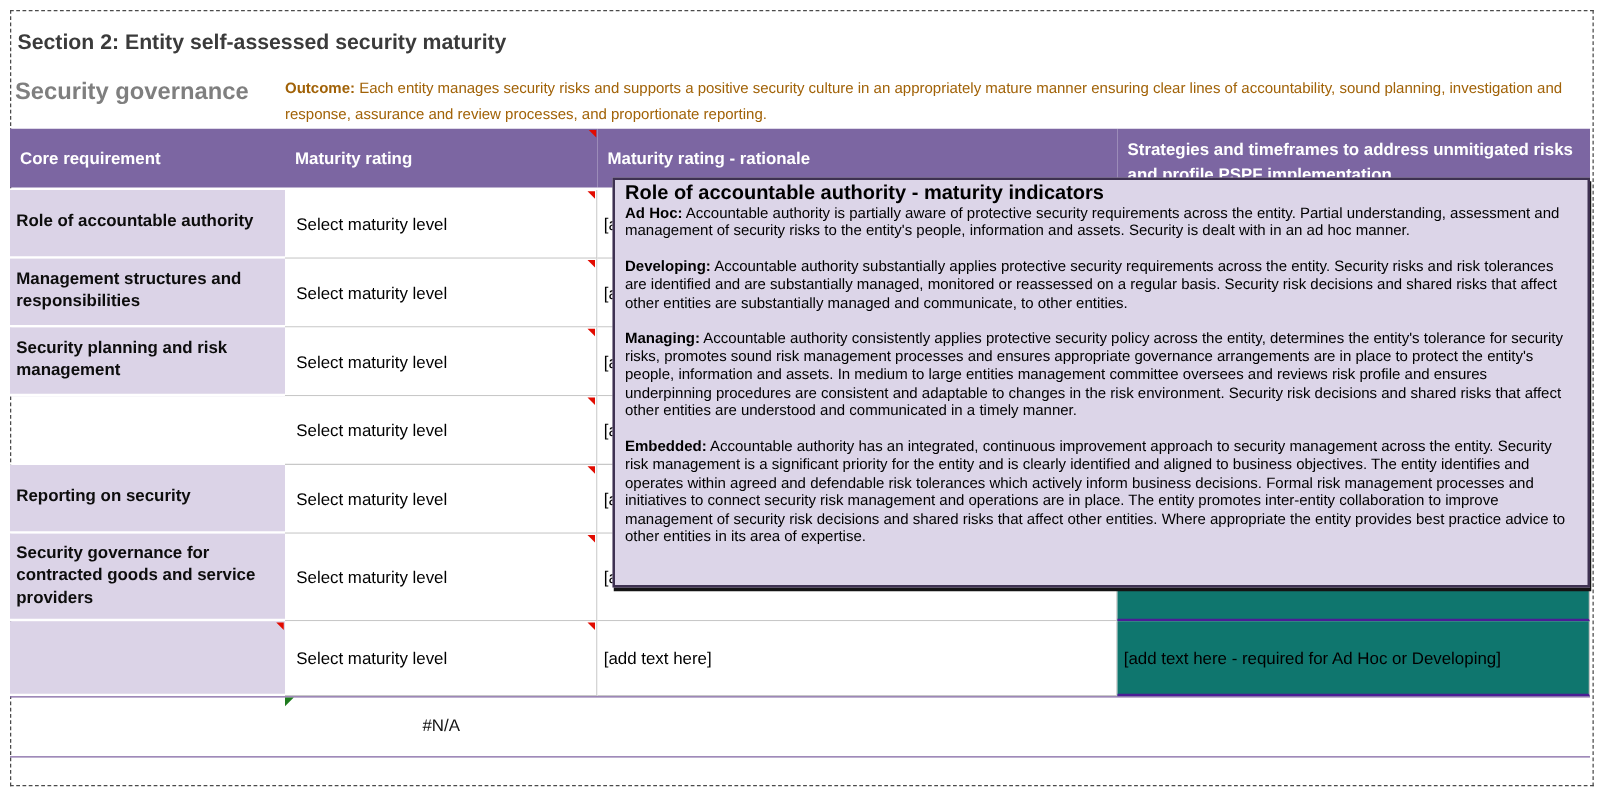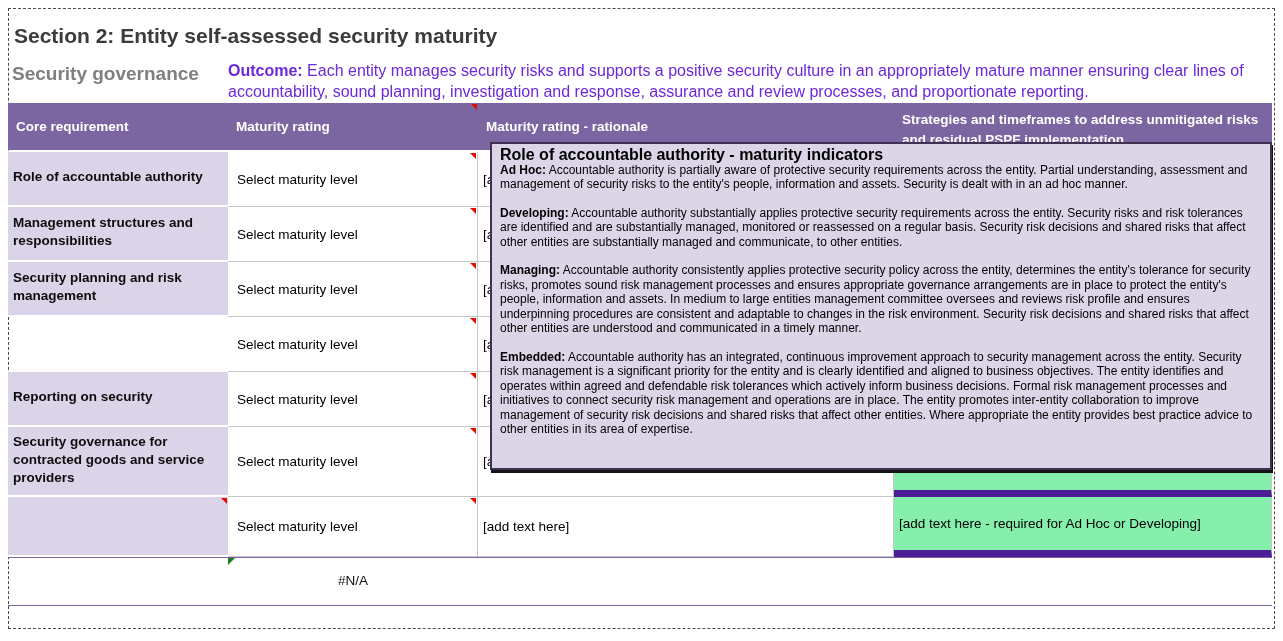--- a/index.html
+++ b/index.html
@@ -2,44 +2,44 @@
 <html><head>
 <meta charset="utf-8">
 <style>
   * { margin:0; padding:0; box-sizing:border-box; }
   html,body { background:#fff; }
   body { font-family:"Liberation Sans", sans-serif; color:#000; }
   .sheet { position:relative; width:1283px; height:641px; background:#ffffff; overflow:hidden; }
   .page-border { position:absolute; left:8px; top:8px; width:1267px; height:621px;
                  border:1px dashed #4a4a4a; pointer-events:none; }
 
-  .page-title { position:absolute; left:14px; top:24px; font-size:21px; font-weight:bold; color:#3b3b3b; }
+  .page-title { position:absolute; left:14px; top:24px; font-size:17px; font-weight:bold; color:#3b3b3b; }
 
   .intro-label { position:absolute; left:12px; top:63px; font-size:19px; font-weight:bold; color:#7f7f7f; }
-  .intro-outcome { position:absolute; left:228px; top:60px; width:1042px; font-size:16px; line-height:21px; color:#6d28d9; }
+  .intro-outcome { position:absolute; left:228px; top:60px; width:1042px; font-size:12px; line-height:21px; color:#a16207; }
 
   
   .hdr { position:absolute; top:103px; height:47px; background:#7c66a2; color:#fff;
          font-size:13.5px; font-weight:bold; display:flex; align-items:center; padding:0 8px; }
   .hdr.h4 { align-items:flex-start; padding-top:7px; line-height:20px; }
   .h1 { left:8px;   width:220px; }
   .h2 { left:228px; width:250px; }
   .h3 { left:478px; width:416px; }
   .h4 { left:894px; width:378px; }
 
   
   .cell { position:absolute; font-size:13.5px; display:flex; align-items:center; }
   .c-req { left:8px; width:220px; background:#dbd3e7; font-weight:bold; color:#0d0d0d;
            padding:2px 6px 5px 5px; border-bottom:2px solid #ffffff; line-height:18px; }
   .c-mat { left:228px; width:250px; background:#fff; padding-left:9px;
            border-bottom:1px solid #c8c8c8; border-right:1px solid #c8c8c8; }
   .c-rat { left:478px; width:416px; background:#fff; padding-left:5px;
            border-bottom:1px solid #c8c8c8; border-right:1px solid #c8c8c8; }
-  .c-str { left:894px; width:378px; background:#86efac; padding-left:5px;
-           border-bottom:7px solid #4c1d95; border-right:1px solid #c8c8c8; }
+  .c-str { left:894px; width:378px; background:#0f766e; padding-left:5px;
+           border-bottom:2px solid #4c1d95; border-right:1px solid #c8c8c8; }
 
   .tri-red { position:absolute; top:1px; right:1px; width:0; height:0;
              border-top:6px solid #e20b00; border-left:6px solid transparent; }
   .tri-green { position:absolute; left:228px; top:558px; width:0; height:0;
                border-top:7px solid #1e7b1e; border-right:7px solid transparent; }
 
   
   .rule { position:absolute; left:8px; width:1264px; height:0; border-top:1.5px solid #8064a2; }
   .avg-label { position:absolute; left:12px; top:563px; width:230px; font-size:13.5px;
                line-height:20px; color:#266577; }
@@ -67,21 +67,21 @@
 
   <div class="intro-label">Security governance</div>
   <div class="intro-outcome"><b>Outcome:</b><span> Each entity manages security risks and supports a positive security culture in an appropriately mature manner ensuring clear lines of accountability, sound planning, investigation and response, assurance and review processes, and proportionate reporting.</span></div>
 
   <div class="hdr h1">Core requirement</div>
   <div class="hdr h2">
     <span>Maturity rating</span>
     <span class="tri-red"></span>
   </div>
   <div class="hdr h3">Maturity rating - rationale</div>
-  <div class="hdr h4">Strategies and timeframes to address unmitigated risks and residual PSPF implementation</div>
+  <div class="hdr h4">Strategies and timeframes to address unmitigated risks and profile PSPF implementation</div>
 
   <div class="cell c-req" style="top:152px;height:55px;">Role of accountable authority</div>
   <div class="cell c-mat" style="top:152px;height:55px;">
       <span>Select maturity level</span>
       <span class="tri-red"></span>
     </div>
   <div class="cell c-rat" style="top:152px;height:55px;">
       <span>[add text here]</span>
     </div>
   <div class="cell c-str" style="top:152px;height:55px;">

